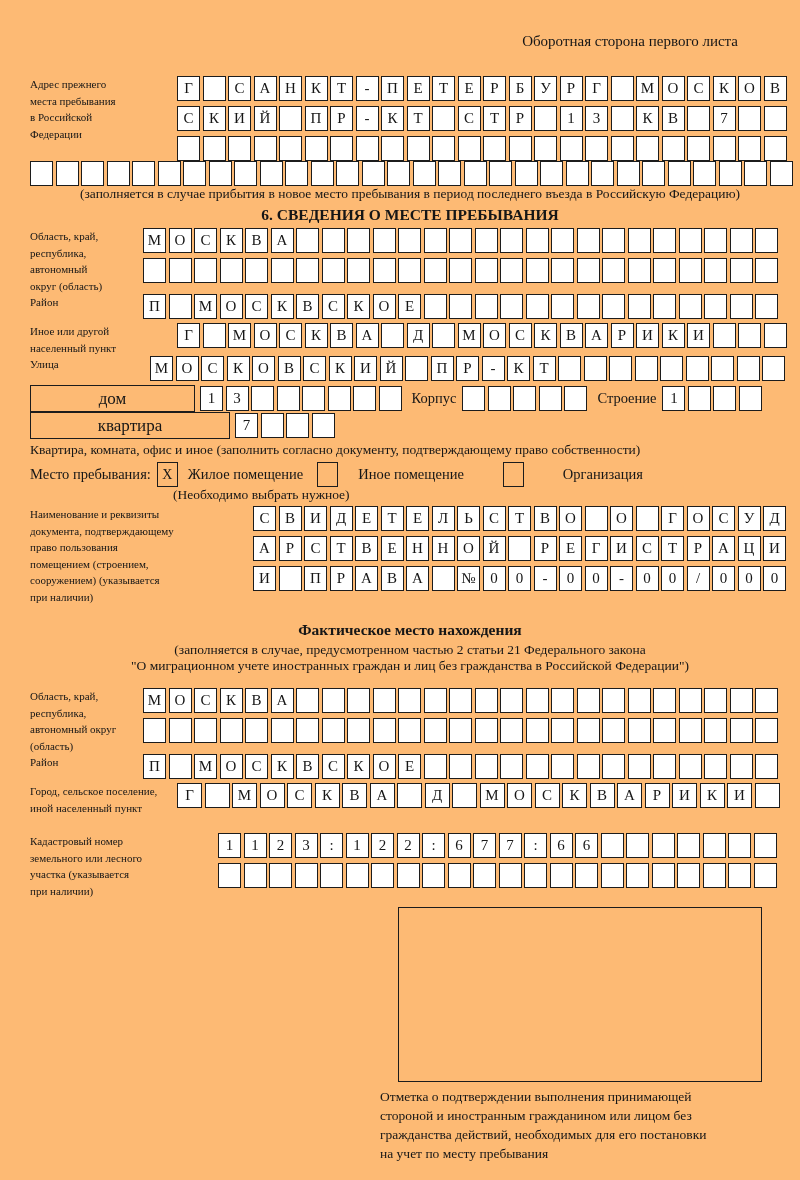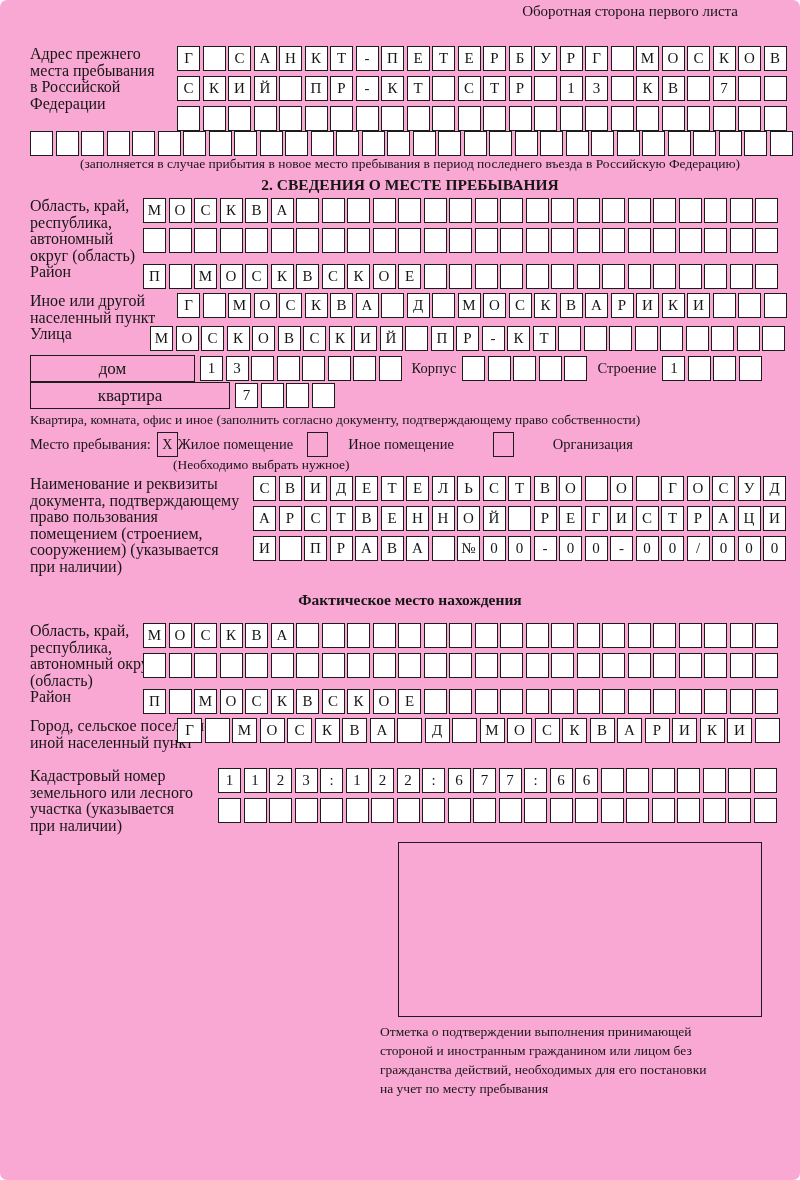--- a/index.html
+++ b/index.html
@@ -1,29 +1,28 @@
 <!DOCTYPE html>
 <html lang="ru"><head>
 <meta charset="utf-8">
 <style>
   html,body { margin:0; padding:0; background:#fff; }
   .page {
     position:relative;
     width:800px; height:1180px;
-    background:#f9a8d4; color:#161616;
+    background:#fdba74; color:#161616;
     font-family:"Liberation Serif","DejaVu Serif",serif;
-    padding:2px 10px 0 30px;
+    padding:32px 10px 0 30px;
     box-sizing:border-box;
     overflow:hidden;
-    border-radius:7px;
   }
   .header-note { text-align:right; padding-right:52px; font-size:15px; line-height:18px; }
 
   .block { display:flex; align-items:flex-start; }
-  .block-label { flex-shrink:0; font-size:16px; line-height:16.5px; }
+  .block-label { flex-shrink:0; font-size:11px; line-height:16.5px; }
   .block-label div { white-space:nowrap; }
   .block-rows { display:flex; flex-direction:column; gap:5px; }
 
   .lbl-w147 { width:147px; }
   .lbl-w113 { width:113px; }
   .lbl-w120 { width:120px; }
   .lbl-w223 { width:223px; }
   .lbl-w188 { width:188px; }
 
   .cells { display:flex; gap:2.5px; }
@@ -48,21 +47,21 @@
   .kv-row .widebox { width:200px; }
   .inline-label { font-size:14.5px; margin:0 6px 0 10px; white-space:nowrap; }
 
   .mesto-row { display:flex; align-items:center; font-size:14.5px; }
   .mesto-row .lab { white-space:nowrap; }
   .checkbox {
     width:21px; height:25px; border:1.5px solid #1c1c1c; box-sizing:border-box;
     display:flex; align-items:center; justify-content:center;
     font-size:14px; flex-shrink:0;
   }
-  .ml6{margin-left:6px;} .ml10{text-align:center;} .ml14{margin-left:14px;}
+  .ml6{margin-left:6px;} .ml10{margin-left:10px;text-align:center;} .ml14{margin-left:14px;}
   .ml20{margin-left:20px;} .ml26{margin-left:39px;}
 
   .stamp-box { width:364px; height:175px; border:1.8px solid #1c1c1c; box-sizing:border-box; margin-left:368px; }
   .stamp-note { width:400px; margin-left:350px; margin-top:5px; font-size:13.5px; line-height:19px; }
 
   .mt3{margin-top:3px;} .mt4{margin-top:4px;} .mt5{}
   .mt8{margin-top:8px;} .mt14{margin-top:14px;} .mt16{margin-top:16px;}
   .mt17{margin-top:17px;} .mt26{margin-top:26px;}
 </style>
 </head>
@@ -187,21 +186,21 @@
       <div class="cell"></div>
       <div class="cell"></div>
       <div class="cell"></div>
       <div class="cell"></div>
       <div class="cell"></div>
       <div class="cell"></div>
       <div class="cell"></div>
     </div>
   <div class="caption center mt5">(заполняется в случае прибытия в новое место пребывания в период последнего въезда в Российскую Федерацию)</div>
 
-  <div class="title-bold mt4">2. СВЕДЕНИЯ О МЕСТЕ ПРЕБЫВАНИЯ</div>
+  <div class="title-bold mt4">6. СВЕДЕНИЯ О МЕСТЕ ПРЕБЫВАНИЯ</div>
 
   <div class="block mt4">
     <div class="block-label lbl-w113">
         <div>Область, край,</div>
         <div>республика,</div>
         <div>автономный</div>
         <div>округ (область)</div>
       </div>
     <div class="block-rows">
       <div class="cells">
@@ -483,20 +482,24 @@
           <div class="cell">0</div>
           <div class="cell">/</div>
           <div class="cell">0</div>
           <div class="cell">0</div>
           <div class="cell">0</div>
         </div>
     </div>
   </div>
 
   <div class="title-bold mt16">Фактическое место нахождения</div>
+  <div class="caption center mt3">
+      <div>(заполняется в случае, предусмотренном частью 2 статьи 21 Федерального закона</div>
+      <div>"О миграционном учете иностранных граждан и лиц без гражданства в Российской Федерации")</div>
+    </div>
 
   <div class="block mt14">
     <div class="block-label lbl-w113">
         <div>Область, край,</div>
         <div>республика,</div>
         <div>автономный округ</div>
         <div>(область)</div>
       </div>
     <div class="block-rows">
       <div class="cells">

